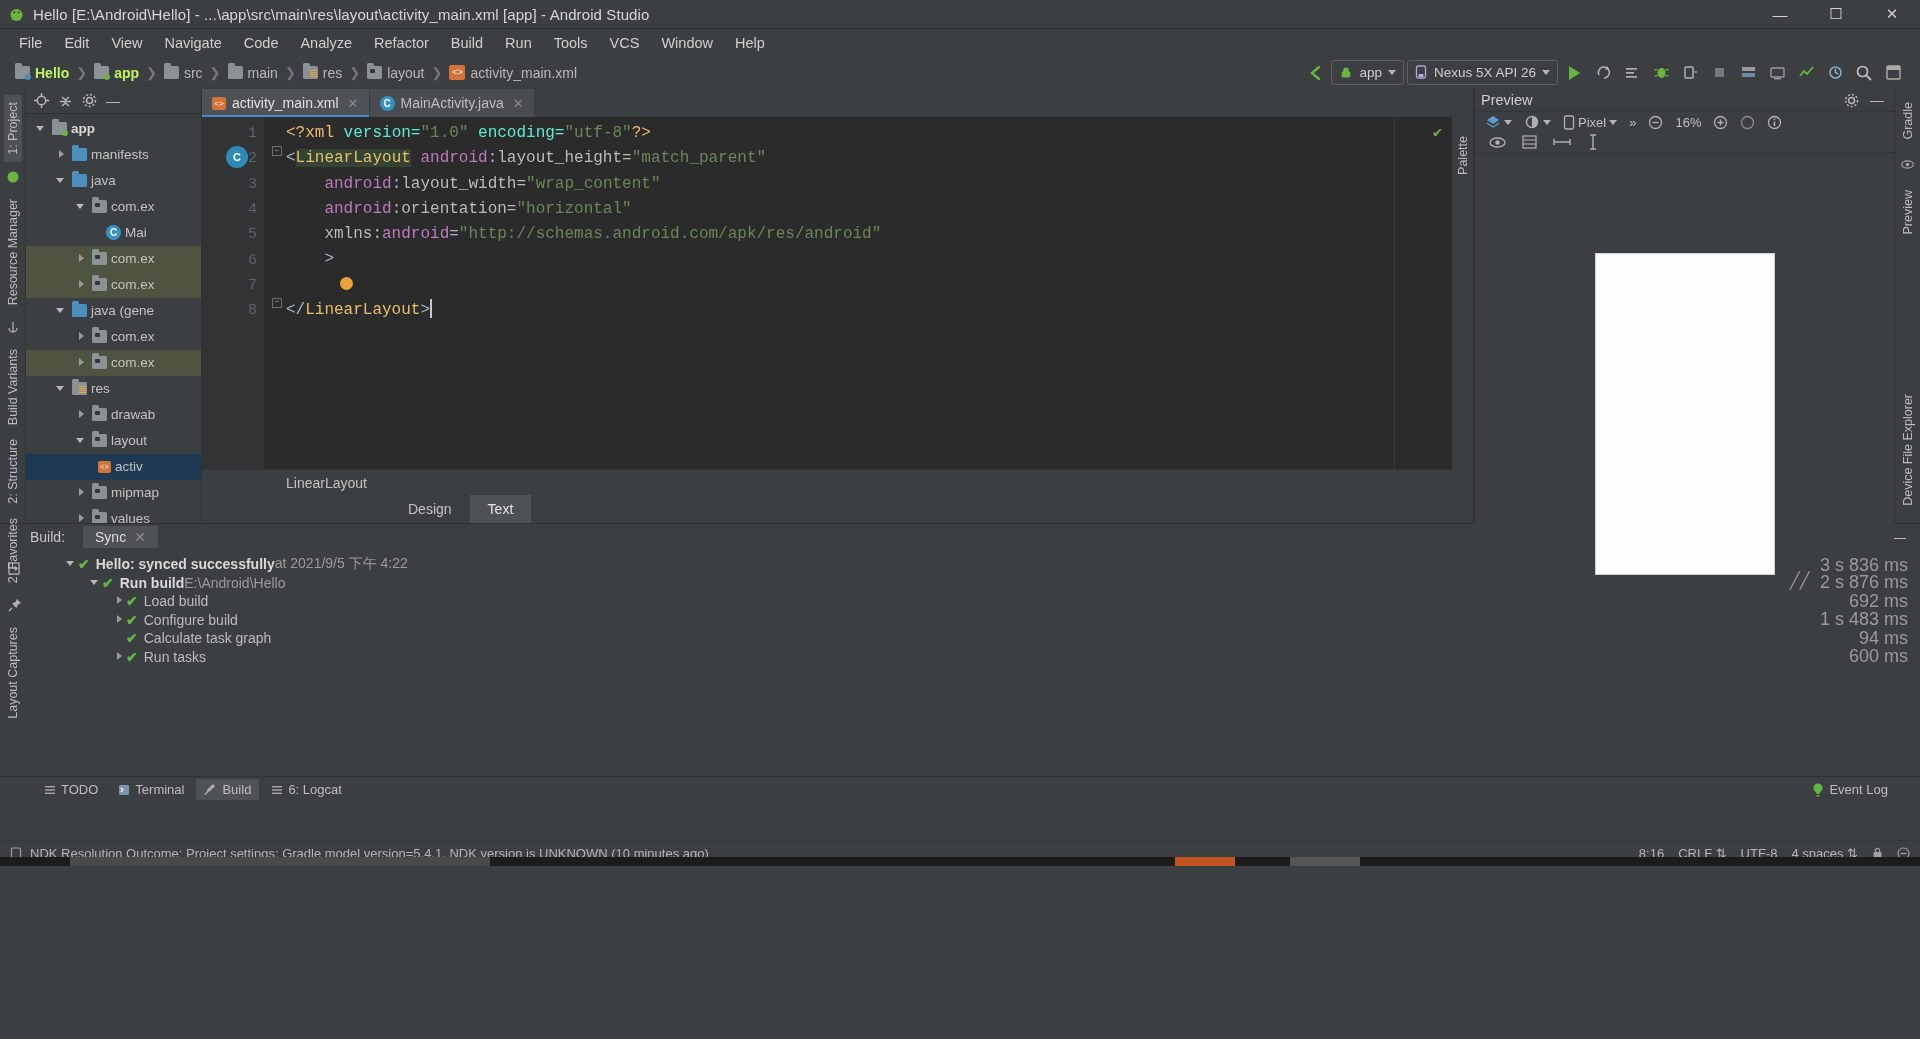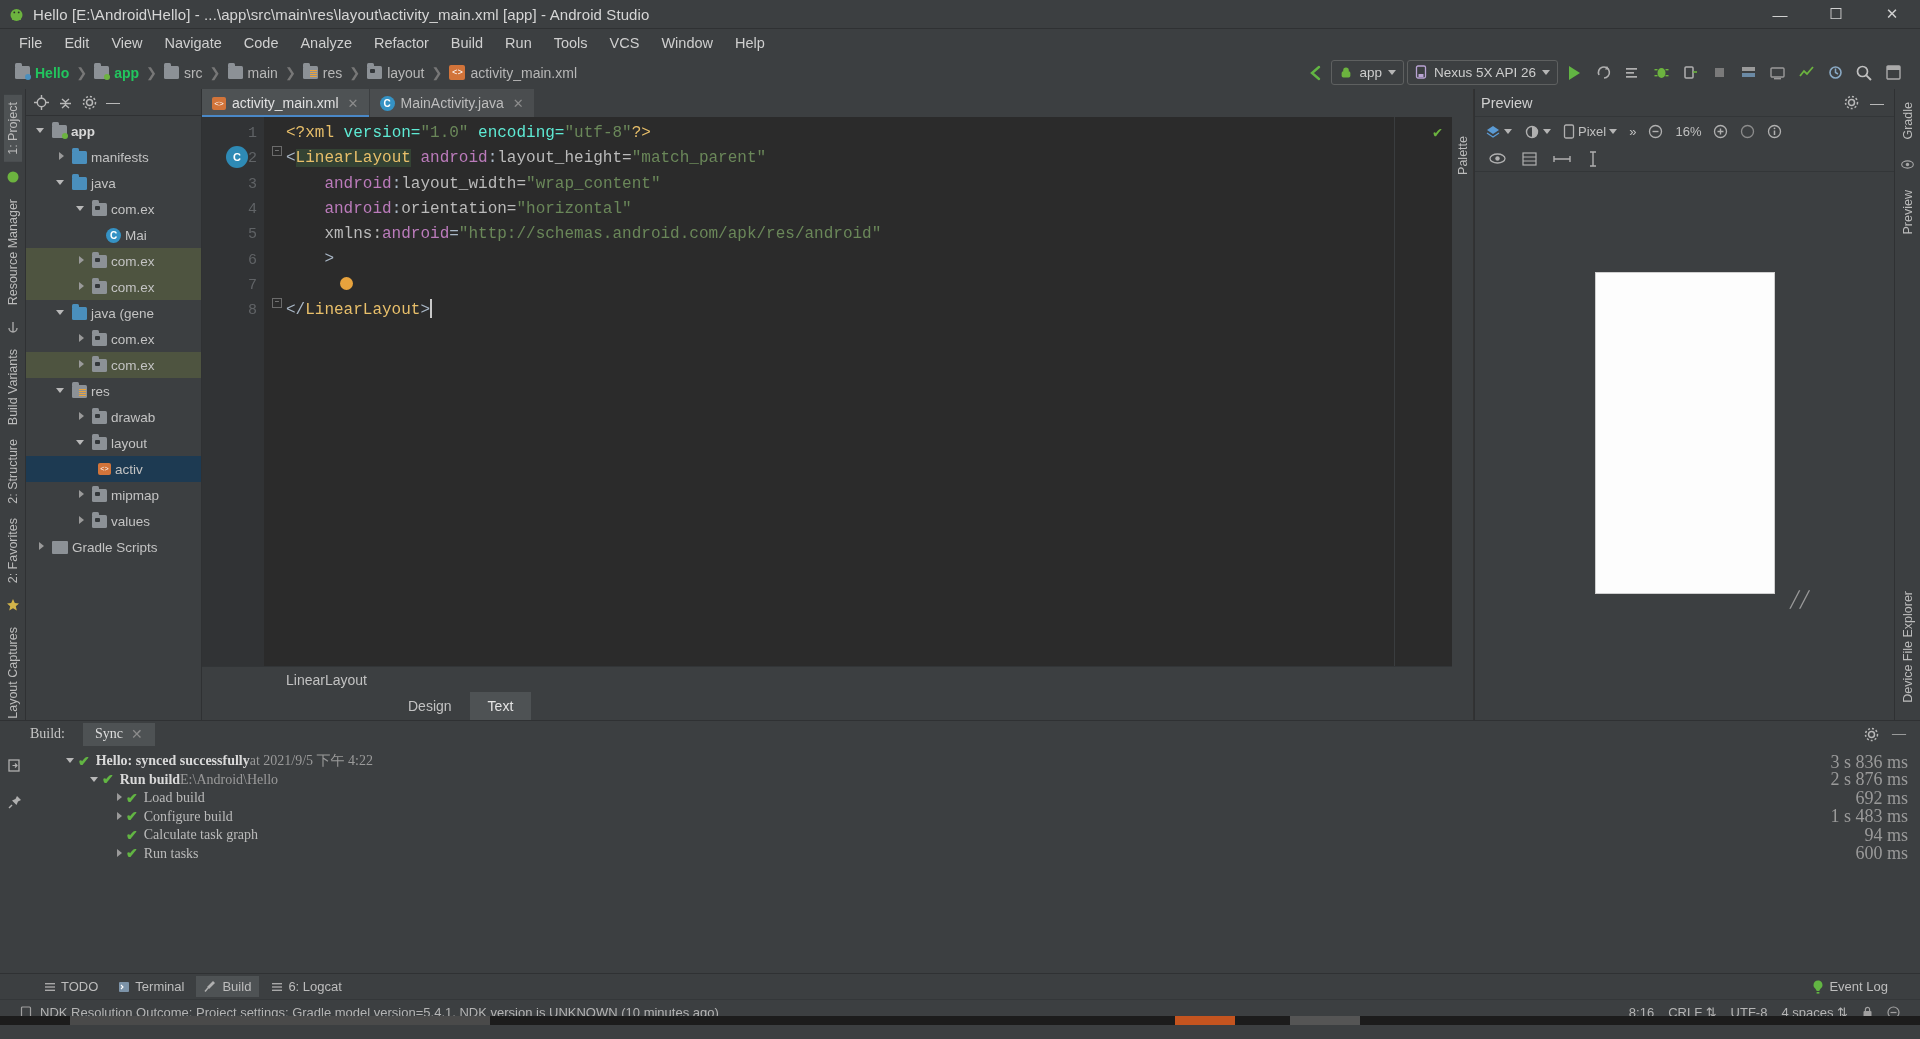--- a/index.html
+++ b/index.html
@@ -4,42 +4,42 @@
 <style>
   * { box-sizing: border-box; margin: 0; padding: 0; }
   html, body {
     width: 1920px; height: 1039px;
     background: #3c3f41;
     font-family: "Liberation Sans", sans-serif;
     color: #bbbbbb;
     overflow: hidden;
     font-size: 13px;
   }
-  .app { position: relative; width: 1920px; height: 1025px; display: flex; flex-direction: column; }
+  .app { position: relative; width: 1920px; height: 866px; display: flex; flex-direction: column; }
 
   
   .titlebar {
     height: 29px; background: #3c3f41; display: flex; align-items: center;
     padding-left: 8px; flex: 0 0 29px; border-bottom: 1px solid #2f3133;
   }
   .android-logo { width: 17px; height: 17px; position: relative; margin-right: 8px; }
   .titlebar-text { font-size: 15px; color: #d6d6d6; letter-spacing: .1px; }
   .win-controls { margin-left: auto; display: flex; height: 29px; }
   .win-btn { width: 56px; height: 29px; display: flex; align-items: center; justify-content: center; color: #d0d0d0; font-size: 15px; }
 
   
   .menubar { height: 27px; background: #3c3f41; display: flex; align-items: center; padding-left: 8px; flex: 0 0 27px; }
   .menu-item { padding: 3px 11px; font-size: 14.5px; color: #cfcfcf; }
 
   
   .toolbar { height: 33px; background: #3c3f41; display: flex; align-items: center; padding: 0 6px; flex: 0 0 33px; position: relative; }
   .bc { display: flex; align-items: center; padding-left: 6px; }
   .bc-seg { display: flex; align-items: center; gap: 5px; padding: 0 3px; }
   .bc-seg .lbl { font-size: 14px; color: #b7b7b7; }
-  .bc-seg.bold .lbl { font-weight: bold; color: #22c55e; }
+  .bc-seg.bold .lbl { font-weight: bold; color: #bef264; }
   .bc-sep { color: #777; margin: 0 4px; font-size: 13px; }
   .folder { width: 15px; height: 13px; background: #8c9196; border-radius: 1.5px; position: relative; }
   .folder:before { content:""; position:absolute; left:0; top:-3px; width:7px; height:4px; background:#8c9196; border-radius:1.5px 1.5px 0 0; }
   .folder.blue { background:#4a8fbd; }
   .folder.blue:before { background:#4a8fbd; }
   .folder .dot { position:absolute; right:-1px; bottom:-1px; width:6px; height:6px; border-radius:50%; background:#6cb33f; }
   .folder .lines { position:absolute; right:1px; bottom:1px; width:7px; height:8px; background: repeating-linear-gradient(#e8a33d 0 1px, transparent 1px 2px); }
   .folder .cam { position:absolute; left:3px; top:3px; width:5px; height:4px; background:#33373a; border-radius:1px; }
   .xmlicon { width:16px; height:15px; background:#d2743a; border-radius:2px; display:flex; align-items:center; justify-content:center; font-size:9px; color:#fff; font-family:"Liberation Mono",monospace; }
 
@@ -122,41 +122,41 @@
   .pv-btn { display:flex; align-items:center; gap:3px; padding:2px 4px; color:#c0c0c0; font-size:13px; }
   .pv-toolrow2 { height:26px; display:flex; align-items:center; gap:8px; padding:0 10px; border-bottom:1px solid #333638; }
   .pv-canvas { flex:1 1 auto; background:#3c3f41; position:relative; display:flex; align-items:flex-start; justify-content:center; padding-top:100px; }
   .device { width:180px; height:322px; background:#fdfdfd; border:1px solid #cfcfcf; }
   .resize-grip { position:absolute; color:#9a9a9a; font-size:16px; }
 
   
   .pal-strip { width:22px; background:#3c3f41; display:flex; flex-direction:column; align-items:center; padding-top:40px; flex:0 0 22px; border-right:1px solid #333; }
 
   
-  .build-panel { height:253px; flex:0 0 253px; background:#3c3f41; display:flex; flex-direction:column; border-top:1px solid #2f3133;font-family:Liberation Serif, serif; }
+  .build-panel { height:253px; flex:0 0 253px; background:#3c3f41; display:flex; flex-direction:column; border-top:1px solid #2f3133; }
   .build-head { height:26px; display:flex; align-items:center; padding-left:30px; gap:0; }
   .build-label { font-size:14px; color:#c6c6c6; padding-right:18px; }
   .build-tab { display:flex; align-items:center; gap:8px; padding:3px 12px; background:#4e5254; font-size:14px; color:#ddd; }
   .build-head .sp { margin-left:auto; display:flex; gap:6px; padding-right:10px; }
   .build-body { flex:1 1 auto; display:flex; min-height:0; }
   .build-side { width:30px; flex:0 0 30px; display:flex; flex-direction:column; align-items:center; gap:14px; padding-top:8px; }
   .build-tree { flex:1 1 auto; padding-top:5px; position:relative; }
   .brow { display:flex; align-items:center; height:18.5px; font-size:14px; white-space:nowrap; }
   .chk { color:#62b543; font-size:14px; margin-right:6px; font-weight:bold; }
   .btime { position:absolute; right:12px; font-size:18px; color:#9a9a9a; }
   .dim { color:#9a9a9a; }
   .strong { font-weight:bold; color:#d9d9d9; }
 
   
   .bottom-tabs { height:26px; flex:0 0 26px; background:#3c3f41; display:flex; align-items:center; padding-left:36px; gap:4px; border-top:1px solid #2f3133; }
   .btab { display:flex; align-items:center; gap:5px; padding:3px 8px; font-size:13px; color:#bdbdbd; }
   .btab.active { background:#4e5254; }
   .bottom-tabs .sp { margin-left:auto; display:flex; align-items:center; gap:6px; padding-right:24px; }
 
-  .statusbar { height:26px; flex:0 0 26px; background:#3c3f41; display:flex; align-items:center; padding:0 20px; gap:8px; font-size:13px; color:#b4b4b4; border-top:1px solid #343739; }
+  .statusbar { height:26px; flex:0 0 26px; background:#3c3f41; display:flex; align-items:center; padding:0 10px; gap:8px; font-size:13px; color:#b4b4b4; border-top:1px solid #343739;margin-top:38px; }
   .statusbar .sp { margin-left:auto; display:flex; align-items:center; gap:14px; }
   .taskbar { position:absolute; left:0; bottom:0; width:1920px; height:9px; background:#1c1c1c; }
   .tb-chunk { position:absolute; height:9px; }
 
   .ic-svg { display:block; }
 </style>
 </head>
 <body>
 
 <div class="app">

